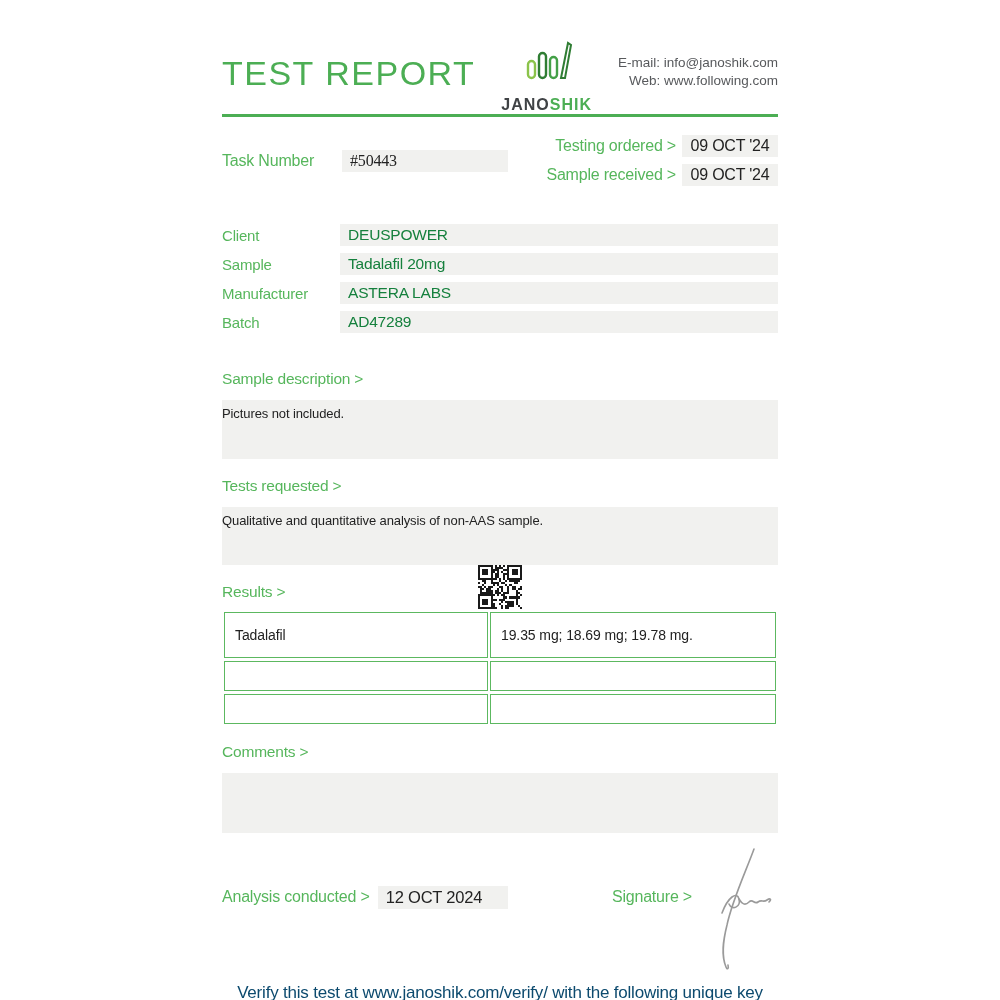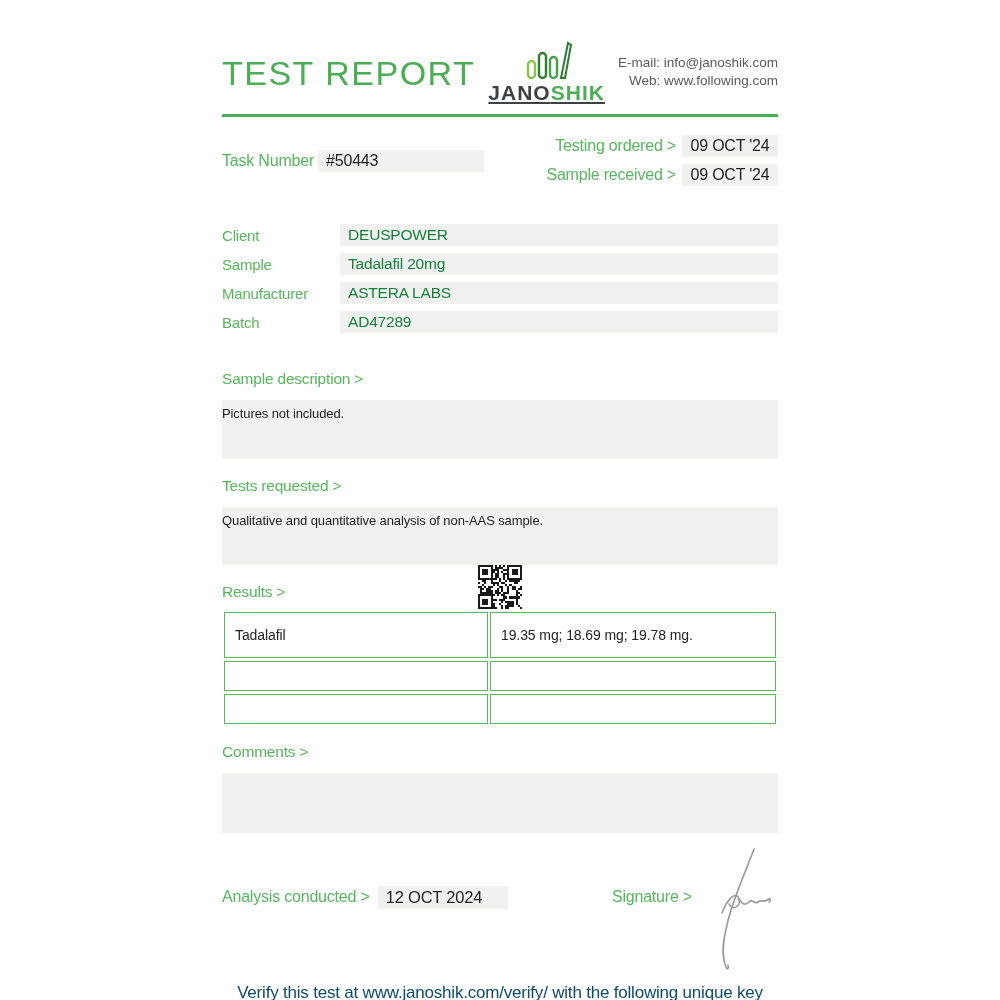--- a/index.html
+++ b/index.html
@@ -15,34 +15,34 @@
   .content { position:absolute; left:222px; top:0; width:556px; }
 
   
   .header { display:flex; align-items:flex-start; margin-top:36px; height:72px; }
   .report-title {
     font-size:34px; color:#4cae54; font-weight:400;
     letter-spacing:1.5px; margin-top:18px; white-space:nowrap;
   }
   .logo-block { flex:1; display:flex; flex-direction:column; align-items:center; margin-top:0; }
   .logo-icon { display:block; }
-  .logo-word { font-size:21px; font-weight:700; letter-spacing:1px; color:#3f4245; margin-top:1px;text-decoration:underline; }
+  .logo-word { font-size:16px; font-weight:700; letter-spacing:1px; color:#3f4245; margin-top:16px; }
   .logo-word .shik { color:#4cae54; }
   .contact { text-align:right; font-size:13.5px; color:#57595c; line-height:18px; margin-top:18px; white-space:nowrap; }
   .hr-green { height:3px; background:#4cae54; margin-top:6px; }
 
   
   .task-row { display:flex; justify-content:space-between; margin-top:18px; }
   .task-left { display:flex; align-items:center; }
   .green-label { color:#56b65c; font-size:16px; letter-spacing:-0.2px; white-space:nowrap; }
   .value-box {
     background:#f1f1ef; color:#222; font-size:16px;
     padding:2px 8px; letter-spacing:-0.2px;
   }
-  .task-value { width:166px; margin-left:4px; }
+  .task-value { width:166px; margin-left:28px;font-family:Liberation Serif, serif; }
   .dates { display:flex; flex-direction:column; gap:7px;text-align:center; }
   .date-line { display:flex; align-items:center; justify-content:flex-end; }
   .date-line .green-label { margin-right:6px; }
   .date-value { width:96px; font-weight:400; }
 
   
   .meta { margin-top:38px; }
   .meta-row { display:flex; align-items:center; margin-bottom:7px; }
   .meta-label { width:118px; color:#56b65c; font-size:15px; letter-spacing:-0.2px; }
   .meta-value { flex:1; background:#f1f1ef; font-size:15.5px; color:#15803d; padding:2px 8px; min-height:22px; letter-spacing:-0.2px; }

